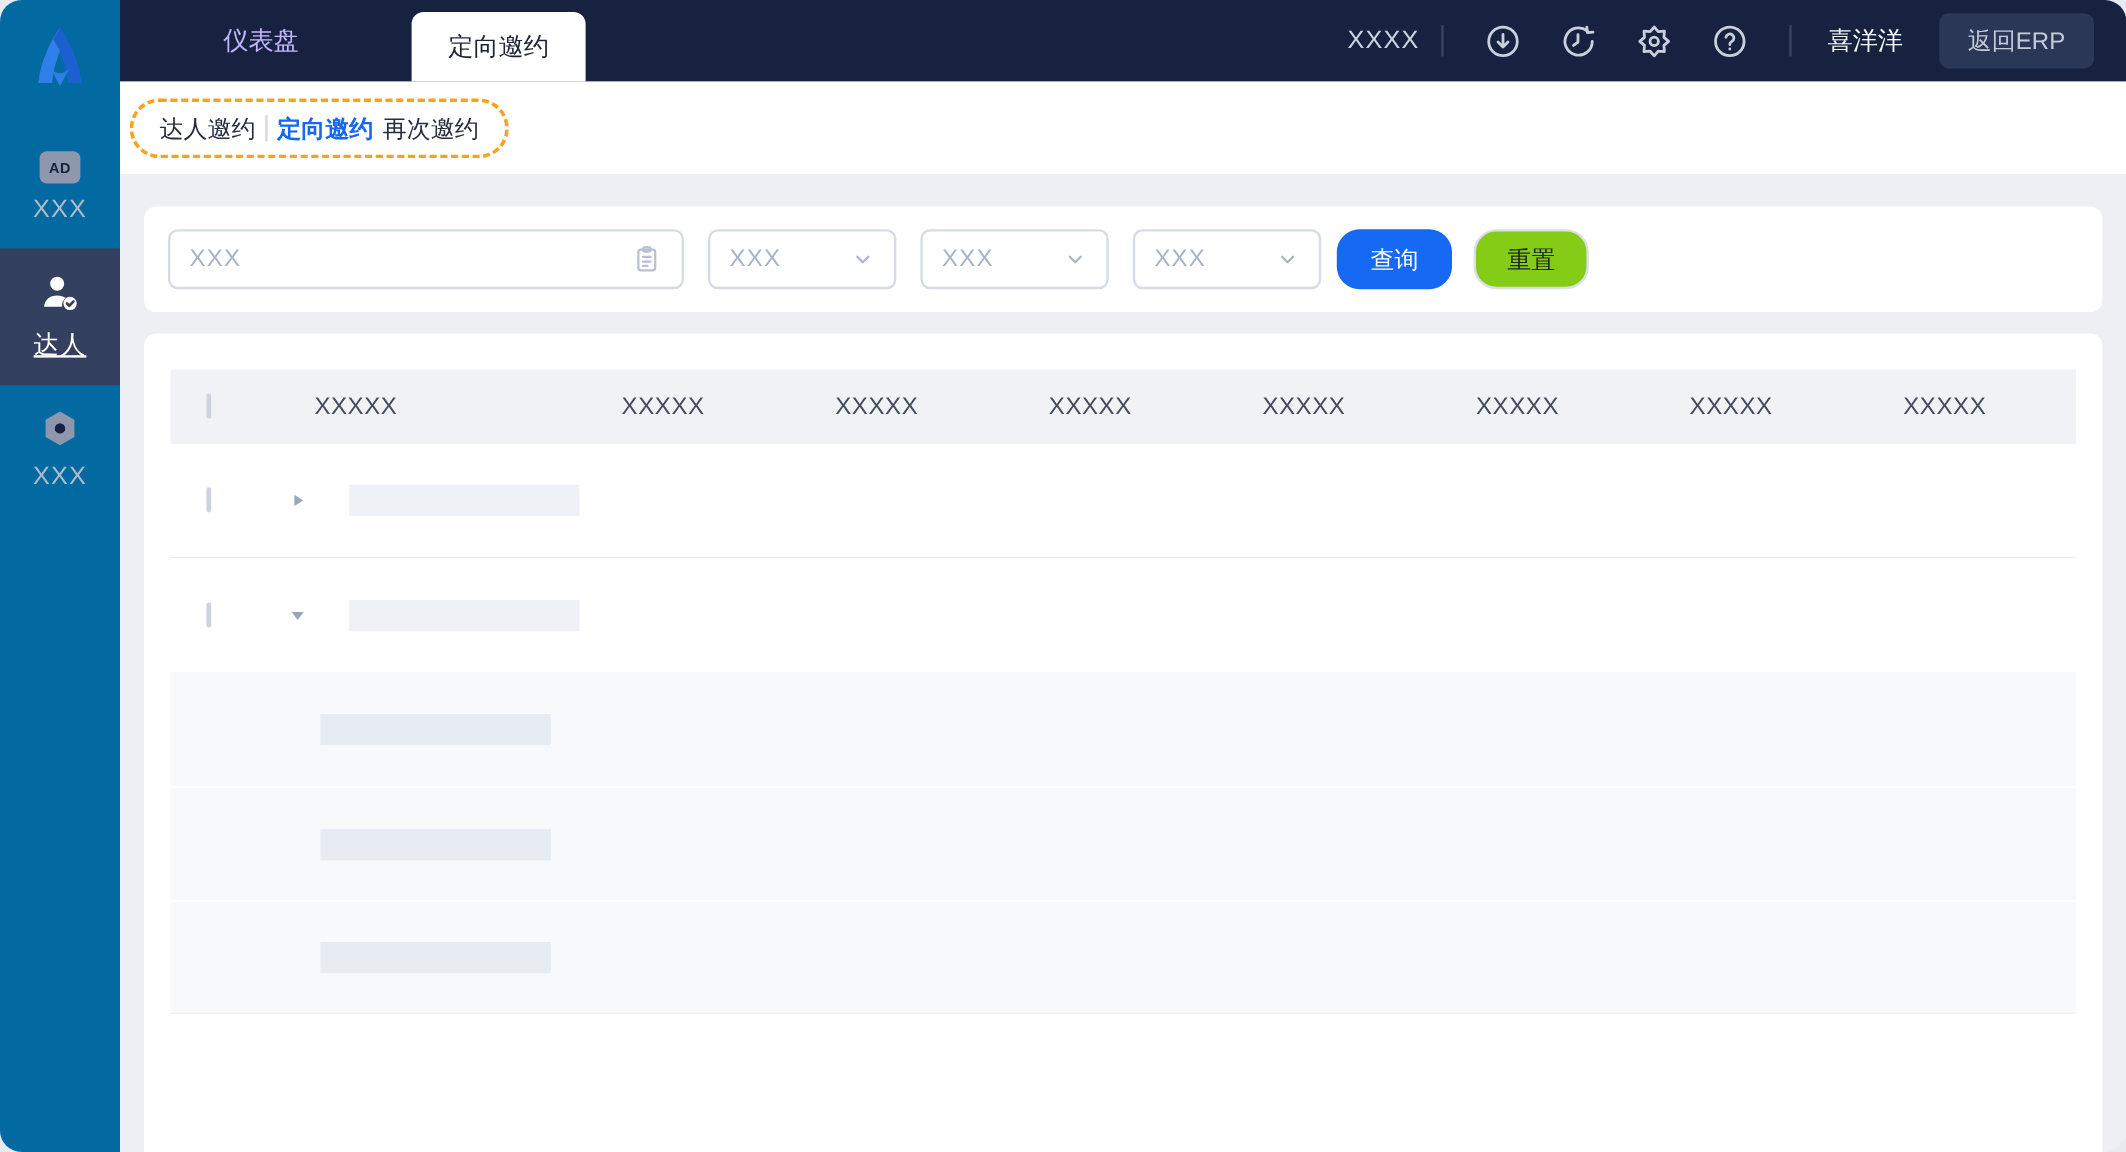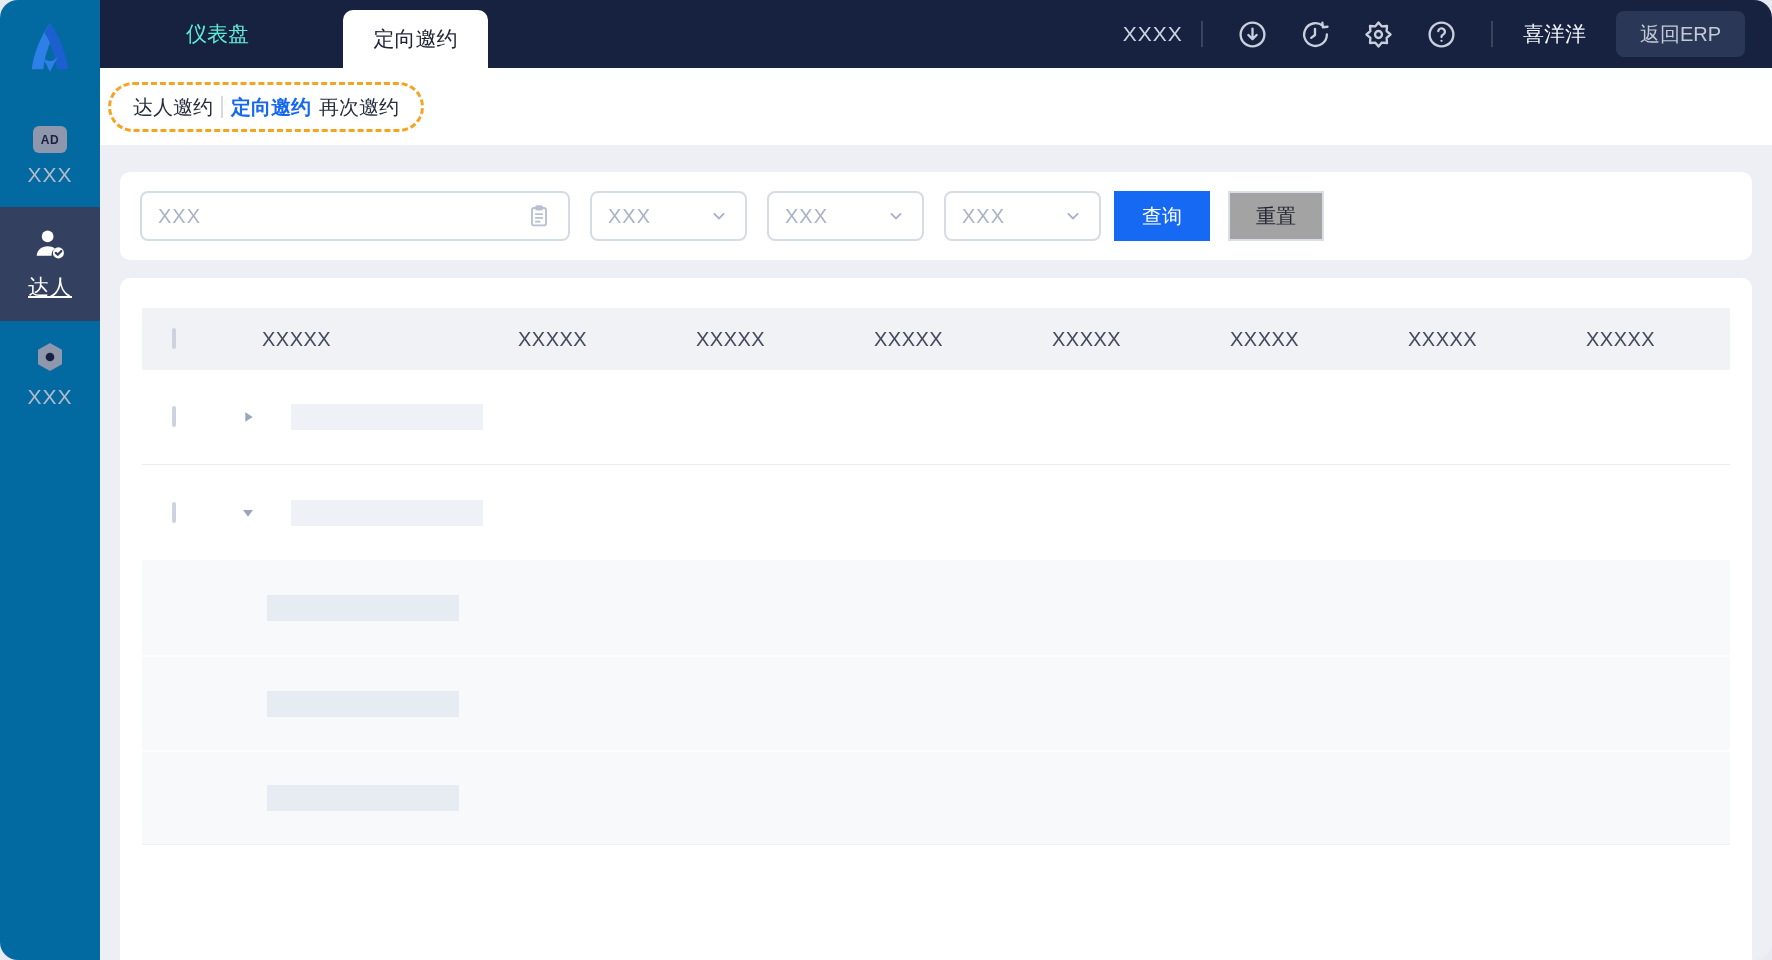--- a/index.html
+++ b/index.html
@@ -16,21 +16,21 @@
   .side-item .lbl { font-size:21px; color:#b3bac9; letter-spacing:1px; }
   .side-item.active { background:#344060; }
   .side-item.active .lbl { color:#ffffff;text-decoration:underline; }
   .side-item.first { margin-top:30px; }
   .ad-badge { width:34px; height:27px; background:#8e97ab; border-radius:6px; color:#172240;
               font-size:12px; font-weight:bold; display:flex; align-items:center; justify-content:center; letter-spacing:.5px; }
 
   
   .topbar { position:absolute; left:100px; top:0; right:0; height:68px; background:#172240; }
   .tab { position:absolute; top:0; height:68px; display:flex; align-items:center; justify-content:center;
-         font-size:21px; color:#5eead4; cursor:pointer; }
+         font-size:21px; color:#c4b5fd; cursor:pointer; }
   .tab.t1 { left:55px; width:125px; }
   .tab.active { left:243px; top:10px; height:58px; width:145px; background:#ffffff; border-radius:10px 10px 0 0; color:#1d2434; font-weight:500; }
   .top-right { position:absolute; right:27px; top:0; height:68px; display:flex; align-items:center; }
   .tr-text { color:#cdd4e0; font-size:21px; letter-spacing:1px; }
   .tr-sep { width:2px; height:26px; background:#39455f; margin:0 18px; }
   .tico { width:31px; height:31px; margin:0 16px; cursor:pointer; flex:none; }
   .tico svg { width:100%; height:100%; stroke:#c9d0dc; fill:none; stroke-width:1.8; stroke-linecap:round; stroke-linejoin:round; }
   .username { color:#f4f6f9; font-size:21px; margin:0 14px 0 12px; }
   .erp-btn { height:46px; padding:0 24px; background:#2b3756; border-radius:8px; color:#c3cbd9;
              font-size:20px; display:flex; align-items:center; margin-left:16px; cursor:pointer; }
@@ -51,24 +51,24 @@
   .filter-card { margin:27px 20px 0; height:88px; flex:none; display:flex; align-items:center; padding:0 20px; }
   .f-input { width:430px; height:50px; border:2px solid #d6dce6; border-radius:8px; display:flex; align-items:center; padding:0 16px; }
   .f-input input { border:none; outline:none; flex:1; font-size:20px; color:#6b7688; font-family:inherit; background:transparent; }
   .f-input input::placeholder { color:#a9b3c6; letter-spacing:1px; }
   .f-input .cico { width:26px; height:26px; flex:none; }
   .f-input .cico svg { width:100%; height:100%; stroke:#b6c0d2; fill:none; stroke-width:1.7; stroke-linecap:round; stroke-linejoin:round; }
   .f-select { width:157px; height:50px; border:2px solid #d6dce6; border-radius:8px; margin-left:20px;
               display:flex; align-items:center; justify-content:space-between; padding:0 16px; cursor:pointer; }
   .f-select .val { font-size:20px; color:#a9b3c6; letter-spacing:1px; }
   .f-select svg { width:20px; height:20px; stroke:#a9b3c6; fill:none; stroke-width:2.2; stroke-linecap:round; stroke-linejoin:round; }
-  .btn { height:50px; border-radius:0; font-size:20px; display:flex; align-items:center; justify-content:center;
+  .btn { height:50px; border-radius:19px; font-size:20px; display:flex; align-items:center; justify-content:center;
          cursor:pointer; font-family:inherit; }
   .btn.primary { background:#1569f2; color:#ffffff; border:none; }
-  .btn.ghost { background:#a3a3a3; color:#20252f; border:2px solid #d9dee8; }
+  .btn.ghost { background:#84cc16; color:#20252f; border:2px solid #d9dee8; }
   .q-btn { width:96px; margin-left:13px; }
   .r-btn { width:96px; margin-left:18px; }
 
   .table-card { margin:18px 20px 0; flex:1; border-radius:10px 10px 0 0; padding:16px 22px 0; overflow:hidden; }
   .action-row { display:flex; margin-left:14px; }
   .a-primary { padding:0 42px; height:52px; }
   .a-ghost { padding:0 32px; height:52px; margin-left:16px; }
 
   .grid { display:grid; grid-template-columns:90px 286px repeat(6,178px) minmax(0,1fr); align-items:center; }
   .thead { margin-top:14px; height:62px; background:#f0f2f6; }

